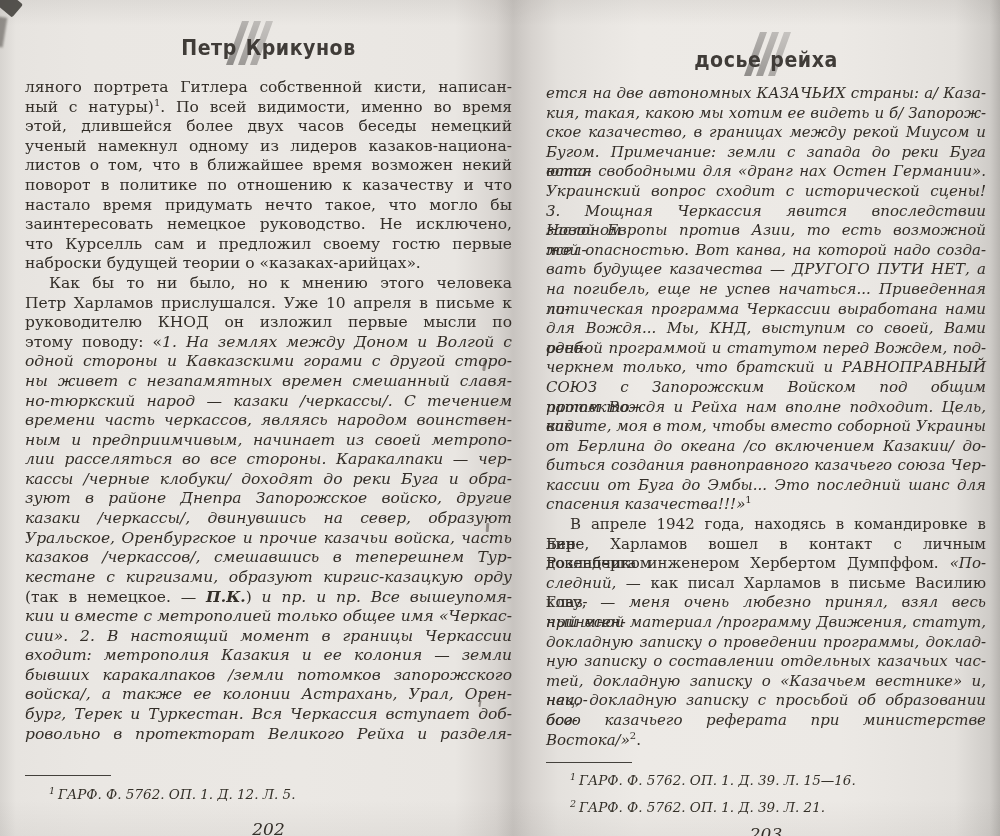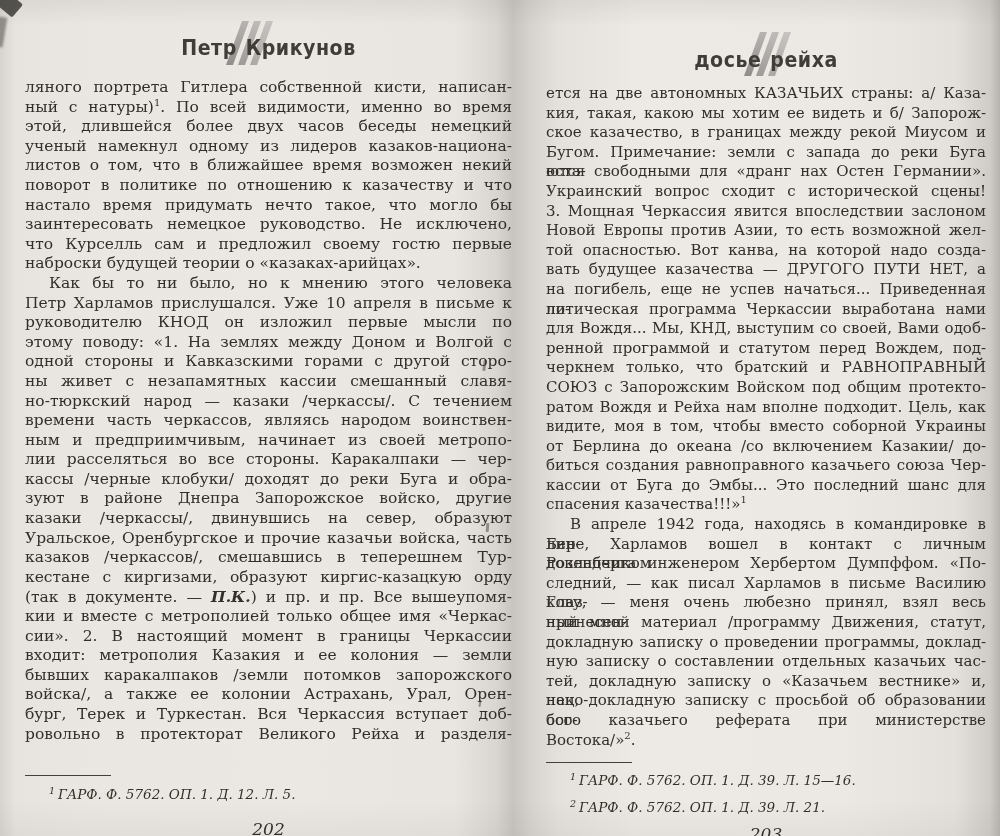--- a/index.html
+++ b/index.html
@@ -44,21 +44,21 @@
   .sl:nth-child(3){opacity:.7;}
 
   
   .body{position:absolute;left:0;right:0;color:#332e28;}
   .page.left .body{top:54px;font-size:15.5px;}
   .page.right .body{top:60px;font-size:15px;}
   .line{height:19.6px;line-height:19.6px;text-align:justify;text-align-last:justify;white-space:normal;}
   .line.last{text-align-last:left;}
   .line.indent{text-indent:24px;}
   .s-r{font-style:normal;}
-  .s-i{}
+  .s-i{font-style:italic;}
   .s-bi{font-style:italic;font-weight:700;}
   sup.s-sup{font-size:10px;line-height:0;vertical-align:super;font-style:normal;}
 
   
   .foot-rule{position:absolute;left:0;width:86px;border-top:1.5px solid #43403b;}
   .page.left .foot-rule{top:751px;}
   .page.right .foot-rule{top:738px;}
   .footnotes{position:absolute;left:0;right:0;color:#343028;font-size:13.5px;}
   .page.left .footnotes{top:762px;}
   .page.right .footnotes{top:748px;}
@@ -102,32 +102,32 @@
         <div class="line"><span class="s-r">поворот в политике по отношению к казачеству и что</span></div>
         <div class="line"><span class="s-r">настало время придумать нечто такое, что могло бы</span></div>
         <div class="line"><span class="s-r">заинтересовать немецкое руководство. Не исключено,</span></div>
         <div class="line"><span class="s-r">что Курселль сам и предложил своему гостю первые</span></div>
         <div class="line last"><span class="s-r">наброски будущей теории о «казаках-арийцах».</span></div>
         <div class="line indent"><span class="s-r">Как бы то ни было, но к мнению этого человека</span></div>
         <div class="line"><span class="s-r">Петр Харламов прислушался. Уже 10 апреля в письме к</span></div>
         <div class="line"><span class="s-r">руководителю КНОД он изложил первые мысли по</span></div>
         <div class="line"><span class="s-r">этому поводу: «</span><span class="s-i">1. На землях между Доном и Волгой с</span></div>
         <div class="line"><span class="s-i">одной стороны и Кавказскими горами с другой сторо-</span></div>
-        <div class="line"><span class="s-i">ны живет с незапамятных кассии смешанный славя-</span></div>
+        <div class="line"><span class="s-i">ны живет с незапамятных времен смешанный славя-</span></div>
         <div class="line"><span class="s-i">но-тюркский народ — казаки /черкассы/. С течением</span></div>
         <div class="line"><span class="s-i">времени часть черкассов, являясь народом воинствен-</span></div>
         <div class="line"><span class="s-i">ным и предприимчивым, начинает из своей метропо-</span></div>
         <div class="line"><span class="s-i">лии расселяться во все стороны. Каракалпаки — чер-</span></div>
         <div class="line"><span class="s-i">кассы /черные клобуки/ доходят до реки Буга и обра-</span></div>
         <div class="line"><span class="s-i">зуют в районе Днепра Запорожское войско, другие</span></div>
         <div class="line"><span class="s-i">казаки /черкассы/, двинувшись на север, образуют</span></div>
         <div class="line"><span class="s-i">Уральское, Оренбургское и прочие казачьи войска, часть</span></div>
         <div class="line"><span class="s-i">казаков /черкассов/, смешавшись в теперешнем Тур-</span></div>
         <div class="line"><span class="s-i">кестане с киргизами, образуют киргис-казацкую орду</span></div>
-        <div class="line"><span class="s-r">(так в документе. — </span><span class="s-bi">П.К.</span><span class="s-r">) </span><span class="s-i">и пр. и пр. Все вышеупомя-</span></div>
+        <div class="line"><span class="s-r">(так в немецкое. — </span><span class="s-bi">П.К.</span><span class="s-r">) </span><span class="s-i">и пр. и пр. Все вышеупомя-</span></div>
         <div class="line"><span class="s-i">кии и вместе с метрополией только общее имя «Черкас-</span></div>
         <div class="line"><span class="s-i">сии». 2. В настоящий момент в границы Черкассии</span></div>
         <div class="line"><span class="s-i">входит: метрополия Казакия и ее колония — земли</span></div>
         <div class="line"><span class="s-i">бывших каракалпаков /земли потомков запорожского</span></div>
         <div class="line"><span class="s-i">войска/, а также ее колонии Астрахань, Урал, Орен-</span></div>
         <div class="line"><span class="s-i">бург, Терек и Туркестан. Вся Черкассия вступает доб-</span></div>
         <div class="line"><span class="s-i">ровольно в протекторат Великого Рейха и разделя-</span></div>
       </div>
     <div class="foot-rule"></div>
     <div class="footnotes">

